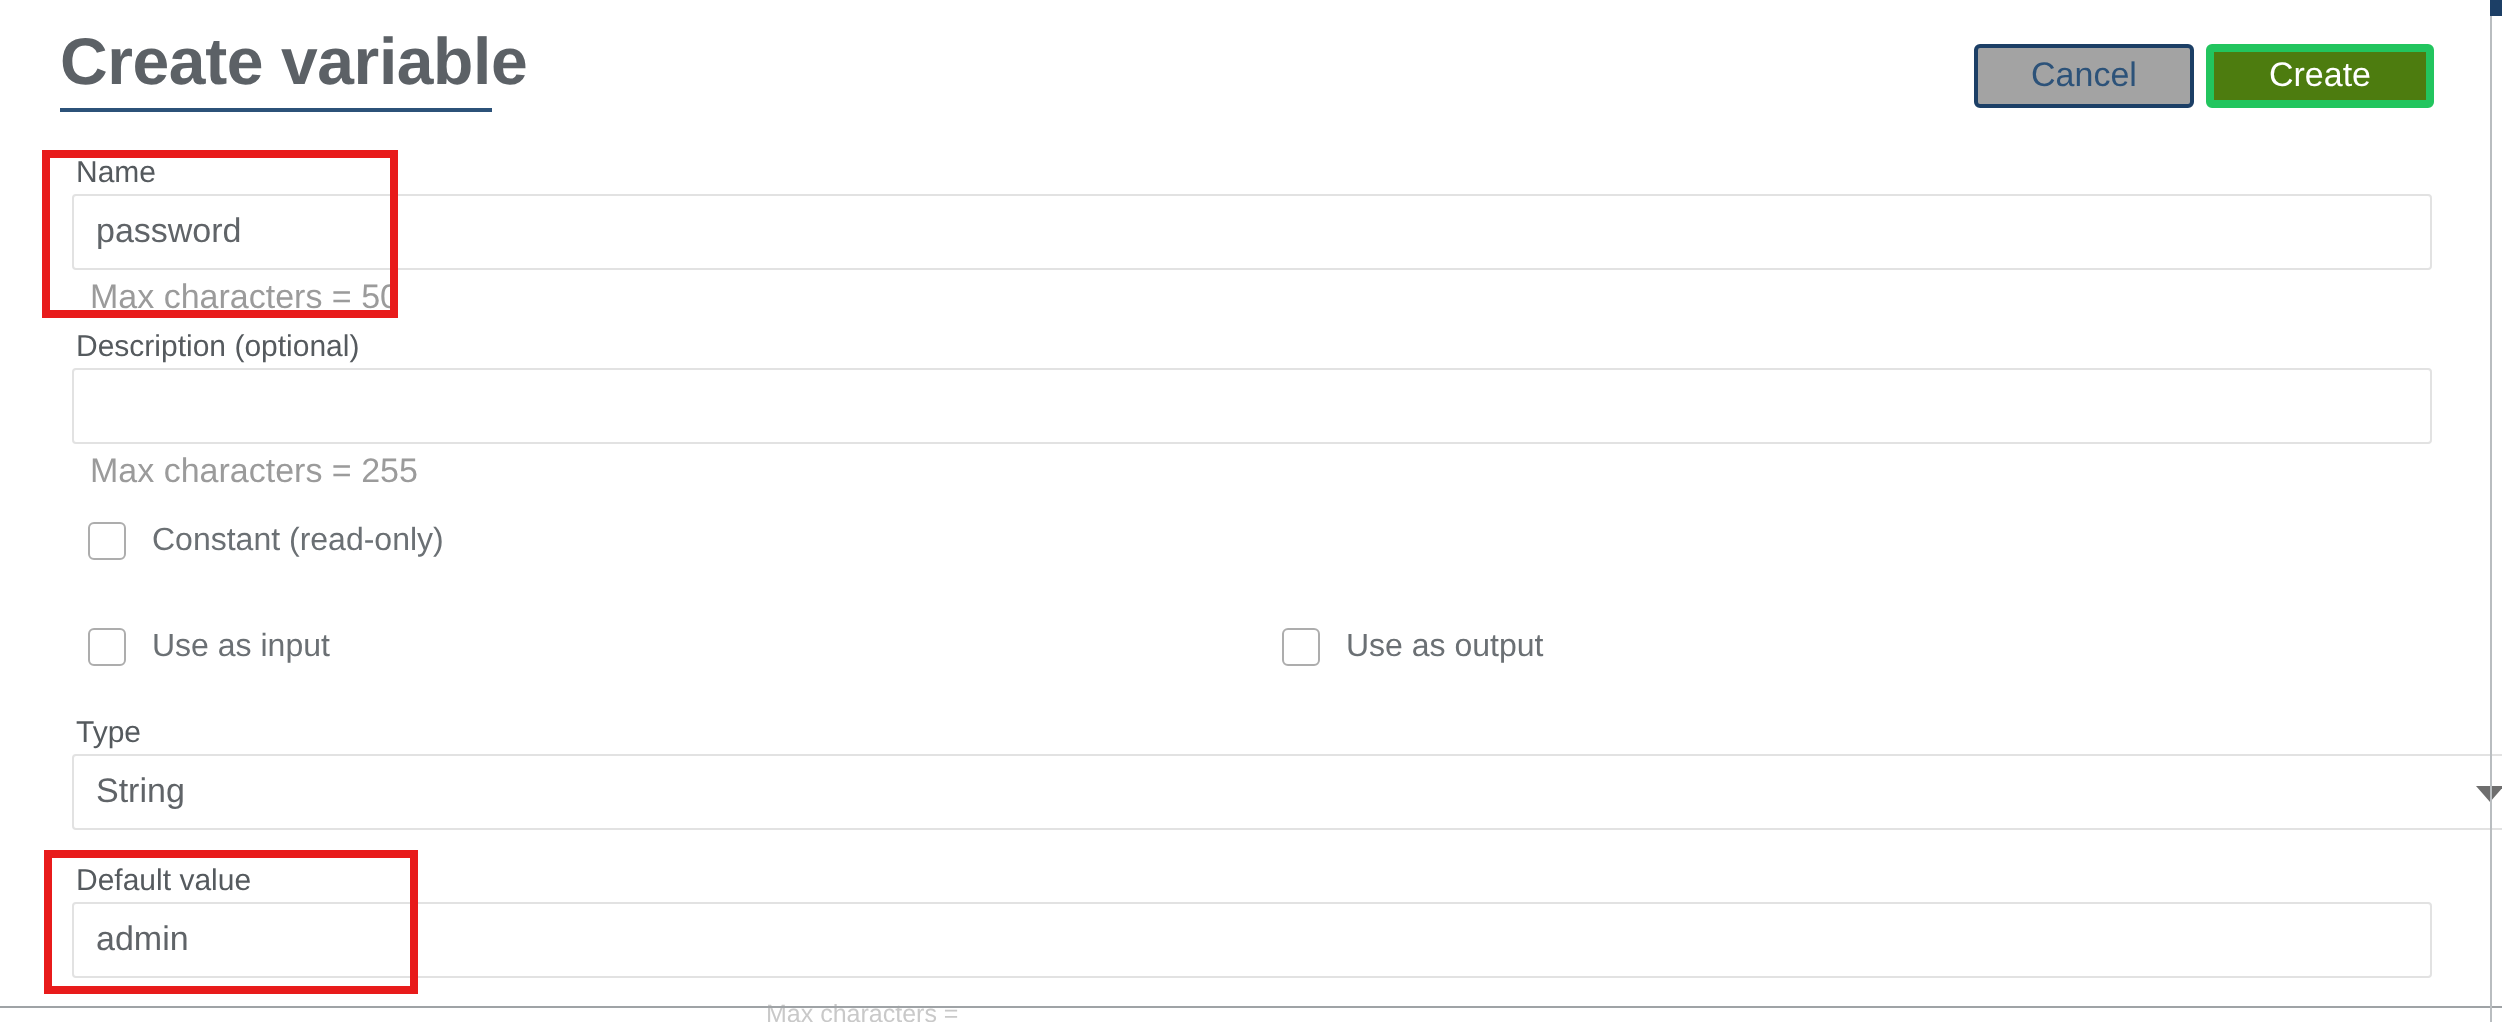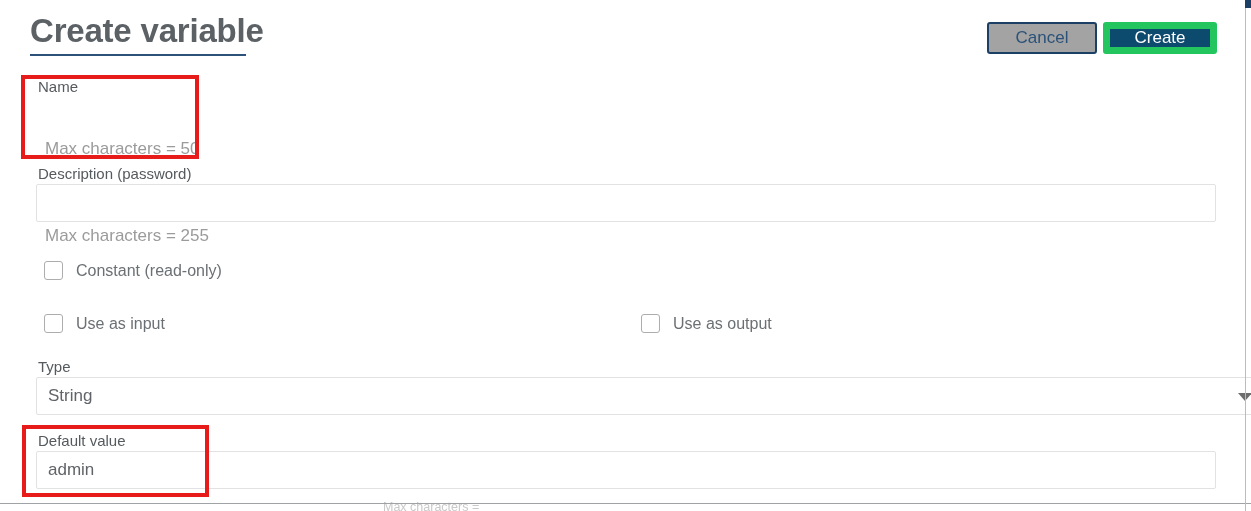--- a/index.html
+++ b/index.html
@@ -61,22 +61,22 @@
     top: 22px;
     width: 110px;
     background: #a3a3a3;
     border: 2px solid #1c3f66;
     color: #2c5279;
   }
   .btn-create {
     left: 1103px;
     top: 22px;
     width: 114px;
-    background: #0c4a6e;
-    border: 7px solid #22c55e;
+    background: #4d7c0f;
+    border: 4px solid #22c55e;
     color: #ffffff;
   }
 
   
   .field-label {
     position: absolute;
     font-size: 15px;
     color: #555a5e;
     white-space: nowrap;
   }
@@ -222,23 +222,24 @@
 
 <div id="root">
 
   <div class="page-title">Create variable</div>
   <div class="title-underline"></div>
 
   <div class="btn btn-cancel">Cancel</div>
   <div class="btn btn-create">Create</div>
 
   <div class="field-label lbl-name">Name</div>
+  <input class="text-input inp-name" type="text" value="password" style="">
   <div class="hint hint-name">Max characters = 50</div>
 
-  <div class="field-label lbl-desc">Description (password)</div>
+  <div class="field-label lbl-desc">Description (optional)</div>
   <input class="text-input inp-desc" type="text" value="" style="">
   <div class="hint hint-desc">Max characters = 255</div>
 
   <div class="cbrow cb-constant">
     <span class="cbox"></span>
     <span class="cblabel">Constant (read-only)</span>
   </div>
 
   <div class="cbrow cb-input">
     <span class="cbox"></span>

